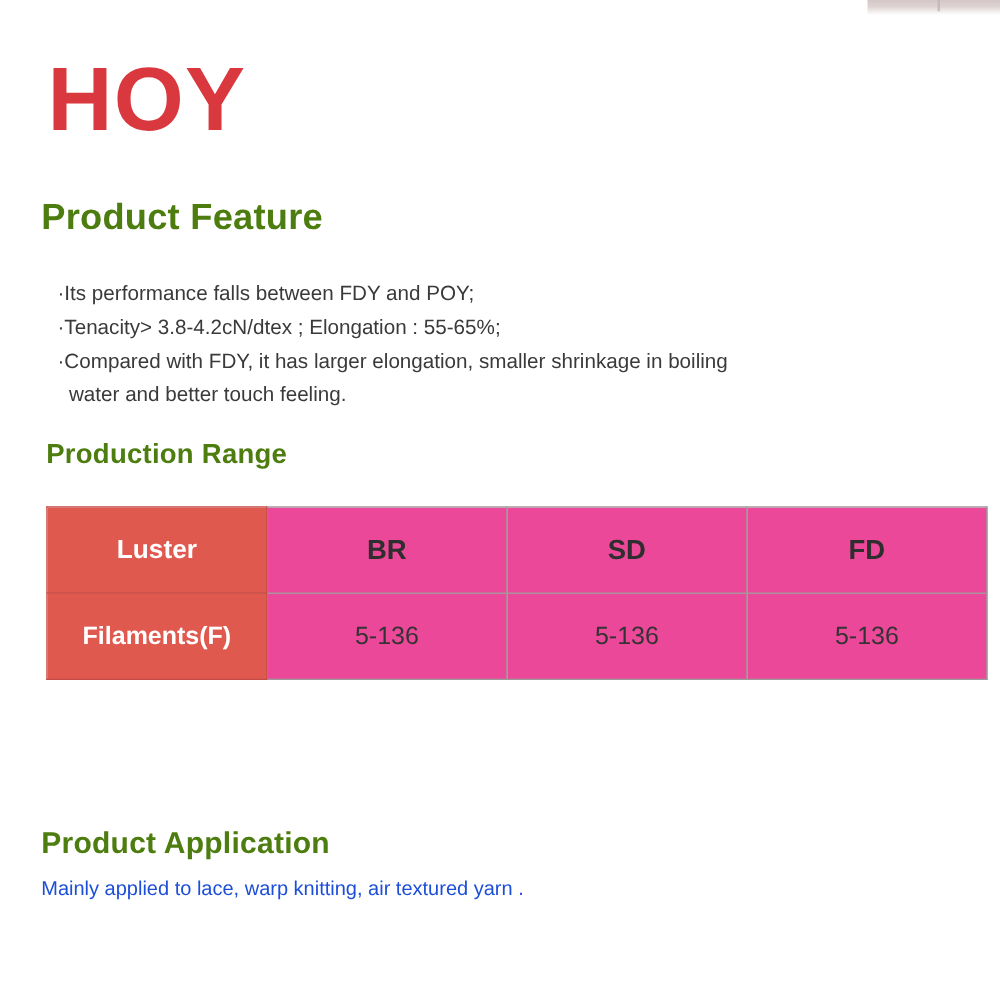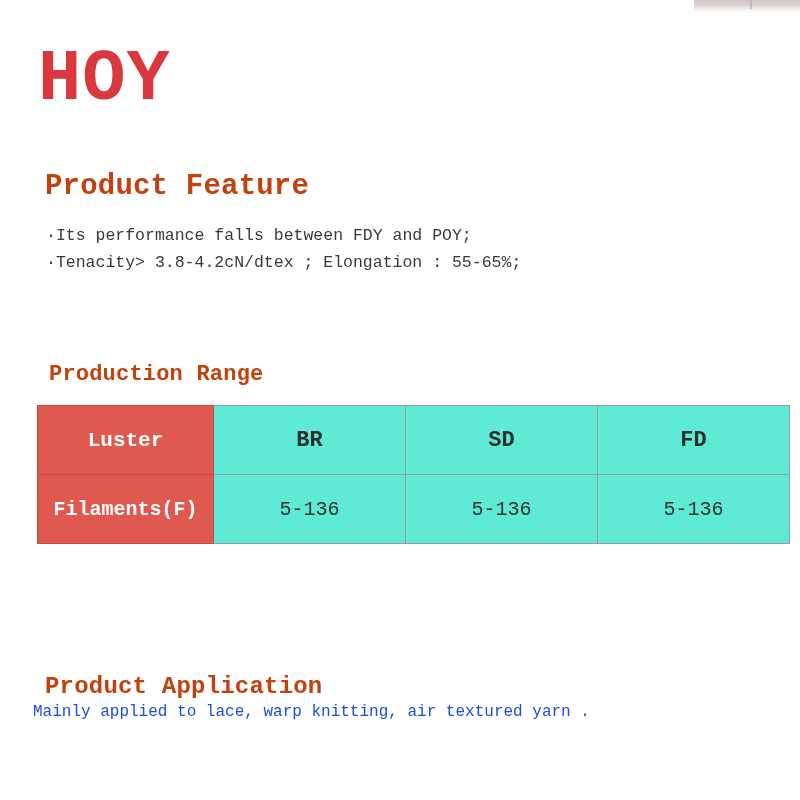--- a/index.html
+++ b/index.html
@@ -34,43 +34,42 @@
     background: #b9a9ab;
     opacity: .8;
   }
 
   .page {
     position: absolute;
     top: 0;
     left: 0;
     width: 800px;
     height: 752px;
-    font-family: Liberation Mono, monospace;
   }
 
   .brand-title {
     position: absolute;
     left: 38px;
     top: 44px;
     font-size: 72px;
     font-weight: bold;
     color: #D9383F;
     letter-spacing: 1px;
     line-height: 1;
     margin: 0;
   }
 
   .section-heading {
     position: absolute;
     left: 33px;
     font-size: 29px;
     font-weight: bold;
-    color: #c2410c;
+    color: #4d7c0f;
     line-height: 1;
-    margin: 12px;
+    margin: 0;
     letter-spacing: .2px;
   }
   .section-heading.feature   { top: 160px; }
   .section-heading.range     { top: 352px; font-size: 22px; left: 37px; }
   .section-heading.application { top: 663px; font-size: 24px; left: 33px; }
 
   .feature-list {
     position: absolute;
     left: 30px;
     top: 206px;
@@ -115,21 +114,21 @@
   }
   .range-table td.rowhead {
     background: #E0594F;
     color: #ffffff;
     font-weight: bold;
     font-size: 20px;
     width: 173px;
     border-color: #c44c45;
   }
   .range-table td.datacell {
-    background: #5eead4;
+    background: #ec4899;
     width: 189px;
   }
   .range-table tr.header-row td.datacell {
     font-weight: bold;
     font-size: 22px;
     color: #2e2e2e;
   }
   .range-table tr.header-row td.rowhead {
     font-size: 21px;
   }
@@ -143,20 +142,22 @@
 
 <div class="page">
 
   <h1 class="brand-title">HOY</h1>
 
   <h2 class="section-heading feature">Product Feature</h2>
 
   <ul class="feature-list">
     <li>·Its performance falls between FDY and POY;</li>
     <li>·Tenacity&gt; 3.8-4.2cN/dtex ; Elongation : 55-65%;</li>
+    <li>·Compared with FDY, it has larger elongation, smaller shrinkage in boiling
+  water and better touch feeling.</li>
   </ul>
 
   <h2 class="section-heading range">Production Range</h2>
 
   <table class="range-table">
     <tbody>
       <tr class="header-row">
         <td class="rowhead">Luster</td>
         <td class="datacell">BR</td>
         <td class="datacell">SD</td>

